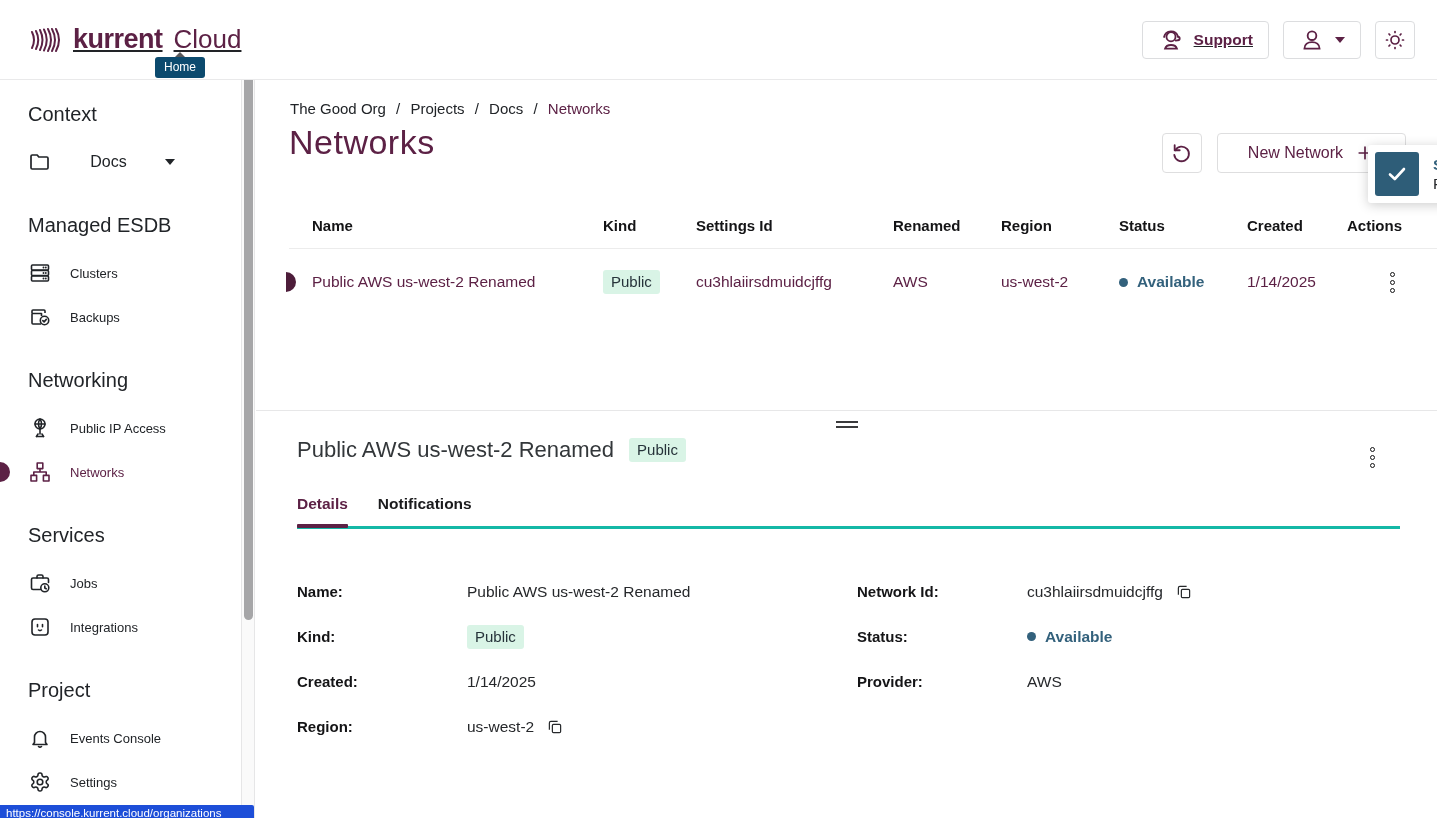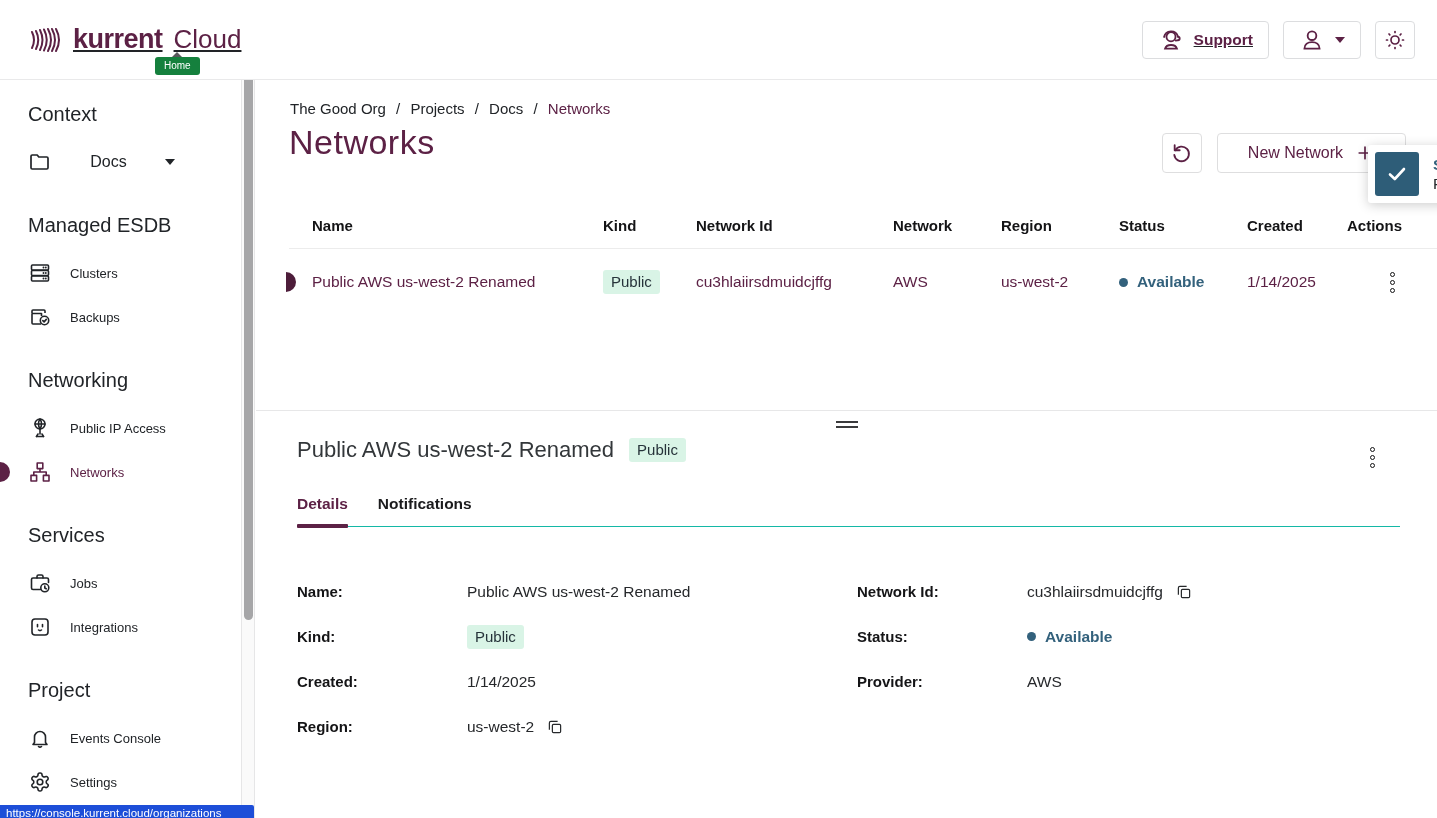--- a/index.html
+++ b/index.html
@@ -16,22 +16,22 @@
   .logo-product { font-size:26px; font-weight:300; color:#5C2145; margin-left:2px; }
   .header-right { margin-left:auto; display:flex; align-items:center; gap:14px; }
   .hbtn { display:flex; align-items:center; gap:10px; height:38px; padding:0 15px;
           border:1px solid #dcdddf; border-radius:4px; background:#fff; color:#5C2145;
           font-size:15.5px; font-weight:600; cursor:pointer; }
   .hbtn.icon-only { width:40px; justify-content:center; padding:0; }
   .caret { width:0; height:0; border-left:5px solid transparent; border-right:5px solid transparent;
            border-top:6px solid #5C2145; }
 
   
-  .tooltip-home { position:absolute; left:155px; top:57px; background:#15803d; color:#fff;
-                  font-size:10px; padding:3px 9px 4px; border-radius:3px; z-index:9; }
+  .tooltip-home { position:absolute; left:155px; top:57px; background:#0c4a6e; color:#fff;
+                  font-size:12px; padding:3px 9px 4px; border-radius:3px; z-index:9; }
   .tooltip-home::before { content:''; position:absolute; top:-5px; left:50%; margin-left:-5px;
                   border-left:5px solid transparent; border-right:5px solid transparent;
                   border-bottom:5px solid #58585b; }
   .statusbar { position:absolute; left:0; bottom:0; width:254px; height:13px; background:#1d4ed8;
                color:#fff; font-size:11.5px; padding:2px 6px; white-space:nowrap; overflow:hidden;
                border-top-right-radius:2px; z-index:9; }
 
   
   .sidebar { position:absolute; top:63px; left:0; width:217px; bottom:16px; background:#fff;
              padding:0 16px 0 28px; overflow:hidden; }
@@ -96,21 +96,21 @@
 
   
   .detail { position:absolute; left:0; right:0; top:347px; bottom:0; border-top:1px solid #e7e7e8;
             background:#fff; }
   .drag-handle { position:absolute; left:50%; top:10px; margin-left:-11px; width:22px; cursor:row-resize; }
   .drag-handle i { display:block; height:2px; background:#3a3a3c; margin-bottom:3px; }
   .detail-head { position:absolute; left:41px; top:26px; display:flex; align-items:center; gap:15px; }
   .detail-title { font-size:22px; font-weight:400; color:#33373a; }
   .detail-kebab { position:absolute; right:52px; top:32px; }
   .tabs { position:absolute; left:41px; right:37px; top:84px; display:flex; gap:30px;
-          border-bottom:1px solid #14b8a6;text-align:center; }
+          border-bottom:3px solid #14b8a6;text-align:center; }
   .tab { font-size:15.5px; font-weight:700; color:#1b1b1d; padding-bottom:13px; cursor:pointer;
          position:relative; }
   .tab.active { color:#5C2145; }
   .tab.active::after { content:''; position:absolute; left:0; right:0; bottom:-2px; height:4px;
          background:#5C2145; border-radius:1px; }
   .fields { position:absolute; left:41px; top:158px; display:grid;
             grid-template-columns:170px 390px 170px auto; grid-auto-rows:45px; align-items:center; }
   .f-label { font-size:15px; font-weight:700; color:#141416; }
   .f-value { font-size:15.5px; color:#26282b; display:flex; align-items:center; gap:12px; }
   .copy-btn { cursor:pointer; display:inline-flex; }
@@ -317,22 +317,22 @@
           <path d="M12 5v14M5 12h14"></path>
         </svg>
       </span>
     </button>
   </div>
 
   <div class="net-table">
     <div class="tgrid thead">
       <div class="cell-first">Name</div>
       <div>Kind</div>
-      <div>Network Id</div>
-      <div>Network</div>
+      <div>Settings Id</div>
+      <div>Renamed</div>
       <div>Region</div>
       <div>Status</div>
       <div>Created</div>
       <div>Actions</div>
     </div>
     <div class="tgrid trow">
       <span class="row-pill"></span>
       <div class="cell-first">Public AWS us-west-2 Renamed</div>
       <div><span class="badge">Public</span></div>
       <div>cu3hlaiirsdmuidcjffg</div>

